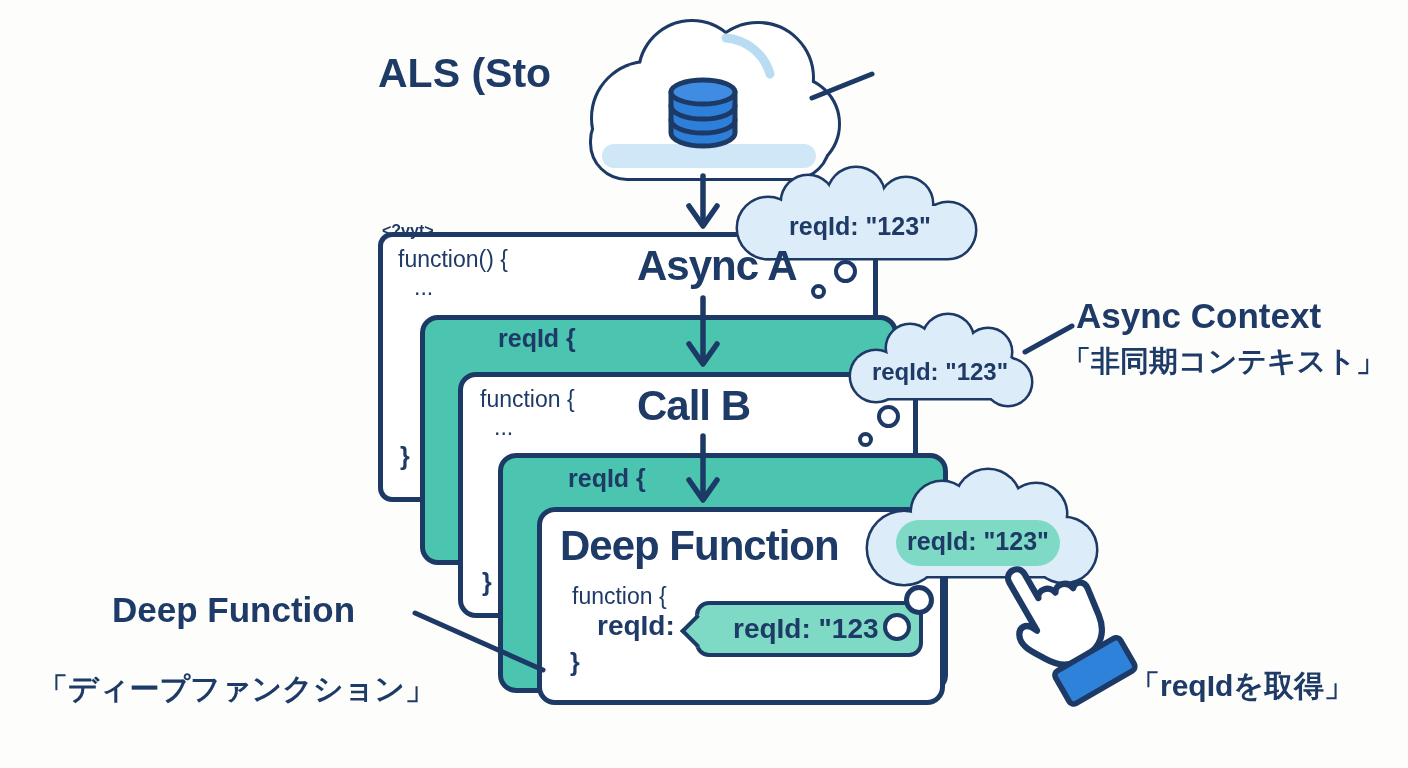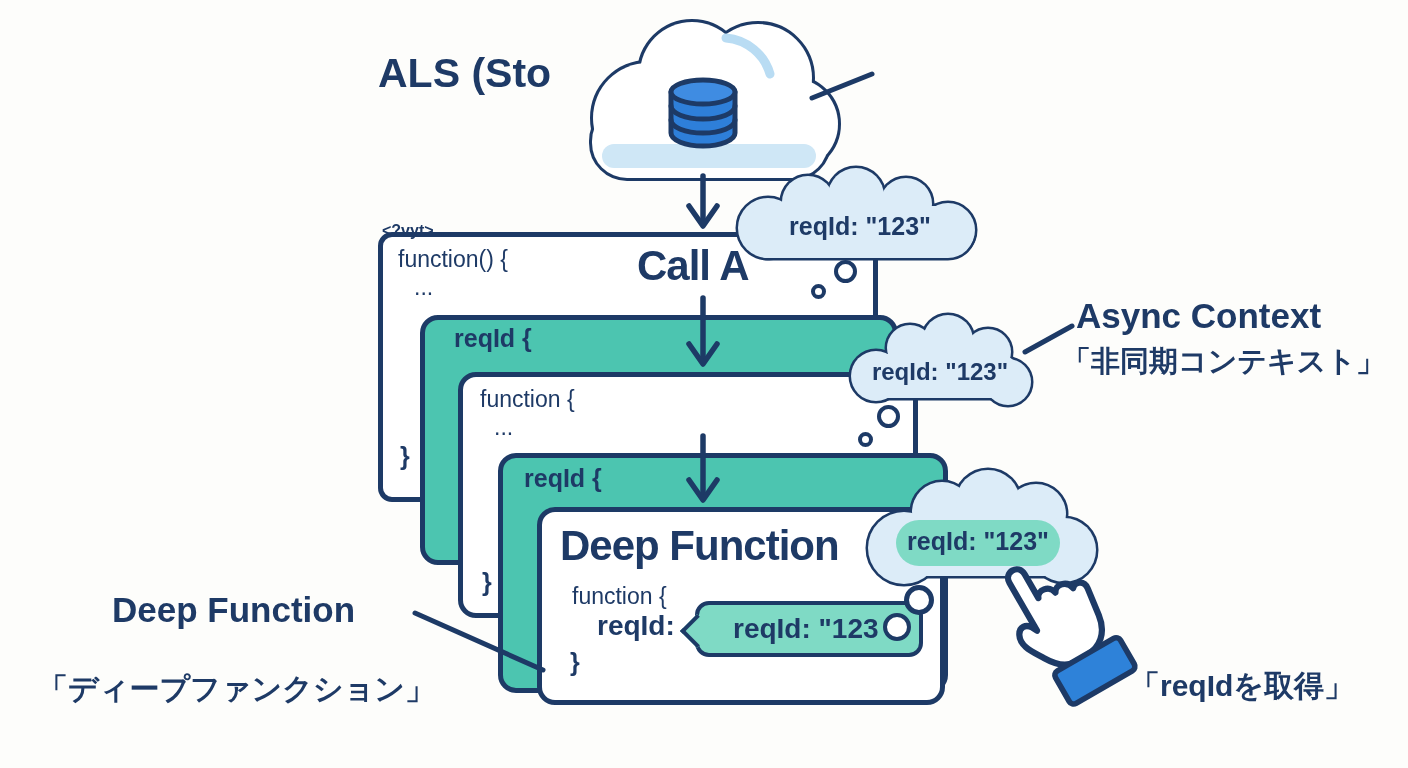--- a/index.html
+++ b/index.html
@@ -10,21 +10,21 @@
   .card{position:absolute;box-sizing:border-box;border:5px solid #1d3a66;}
   #card-call-a{left:378px;top:232px;width:500px;height:270px;border-radius:14px;background:#ffffff;z-index:1;}
   #card-ctx-a {left:420px;top:315px;width:478px;height:250px;border-radius:18px;background:#4cc5b0;z-index:1;}
   #card-call-b{left:458px;top:372px;width:460px;height:246px;border-radius:18px;background:#ffffff;z-index:1;}
   #card-ctx-b {left:498px;top:453px;width:450px;height:240px;border-radius:18px;background:#4cc5b0;z-index:1;}
   #card-deep  {left:537px;top:507px;width:408px;height:198px;border-radius:18px;background:#ffffff;z-index:1;}
 
   
   .txt{position:absolute;color:#1e3a66;white-space:nowrap;z-index:4;}
   .code{font-size:23px;font-weight:400;}
-  .ctx-label{font-size:25px;font-weight:700;}
+  .ctx-label{font-size:25px;font-weight:700;margin-left:44px;}
   .call-title{font-size:42px;font-weight:800;letter-spacing:-1px;}
   .close-brace{font-size:25px;font-weight:700;}
 
   #c1-open {left:398px;top:246px;}
   #c1-dots {left:414px;top:274px;}
   #c1-title{left:637px;top:242px;}
   #c1-close{left:400px;top:442px;}
   #c2-label{left:454px;top:324px;}
   #c3-open {left:480px;top:386px;}
   #c3-dots {left:494px;top:414px;}
@@ -193,27 +193,28 @@
   </svg>
 
   <div class="tail-dot" id="t1a"></div>
   <div class="tail-dot" id="t1b"></div>
   <div class="tail-dot" id="t2a"></div>
   <div class="tail-dot" id="t2b"></div>
   <div class="tail-dot" id="t3"></div>
 
   <div class="txt code" id="c1-open">function() {</div>
   <div class="txt code" id="c1-dots">...</div>
-  <div class="txt call-title" id="c1-title">Call A</div>
+  <div class="txt call-title" id="c1-title">Async A</div>
   <div class="txt close-brace" id="c1-close">}</div>
 
   <div class="txt ctx-label" id="c2-label">reqId {</div>
 
   <div class="txt code" id="c3-open">function {</div>
   <div class="txt code" id="c3-dots">...</div>
+  <div class="txt call-title" id="c3-title">Call B</div>
   <div class="txt close-brace" id="c3-close">}</div>
 
   <div class="txt ctx-label" id="c4-label">reqId {</div>
 
   <div class="txt" id="c5-title">Deep Function</div>
   <div class="txt code" id="c5-open">function {</div>
   <div class="txt" id="c5-assign">reqId:</div>
   <div class="txt close-brace" id="c5-close">}</div>
 
   <div id="deep-pill">

